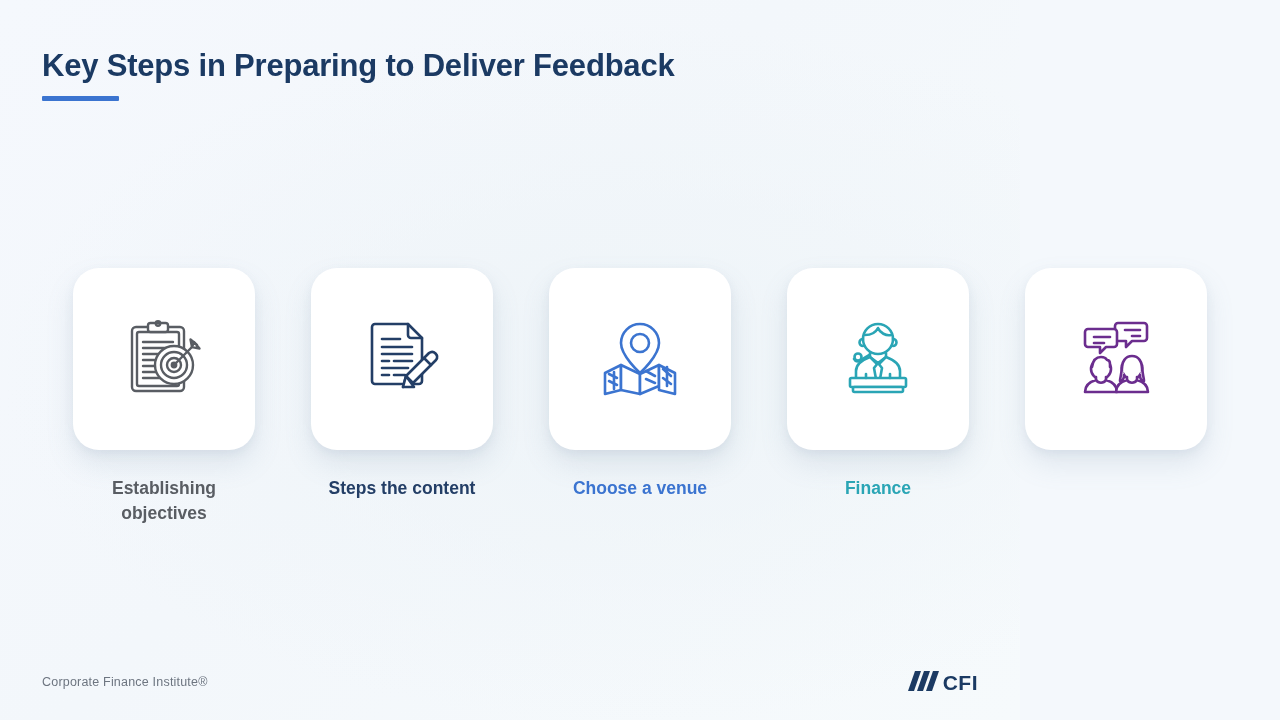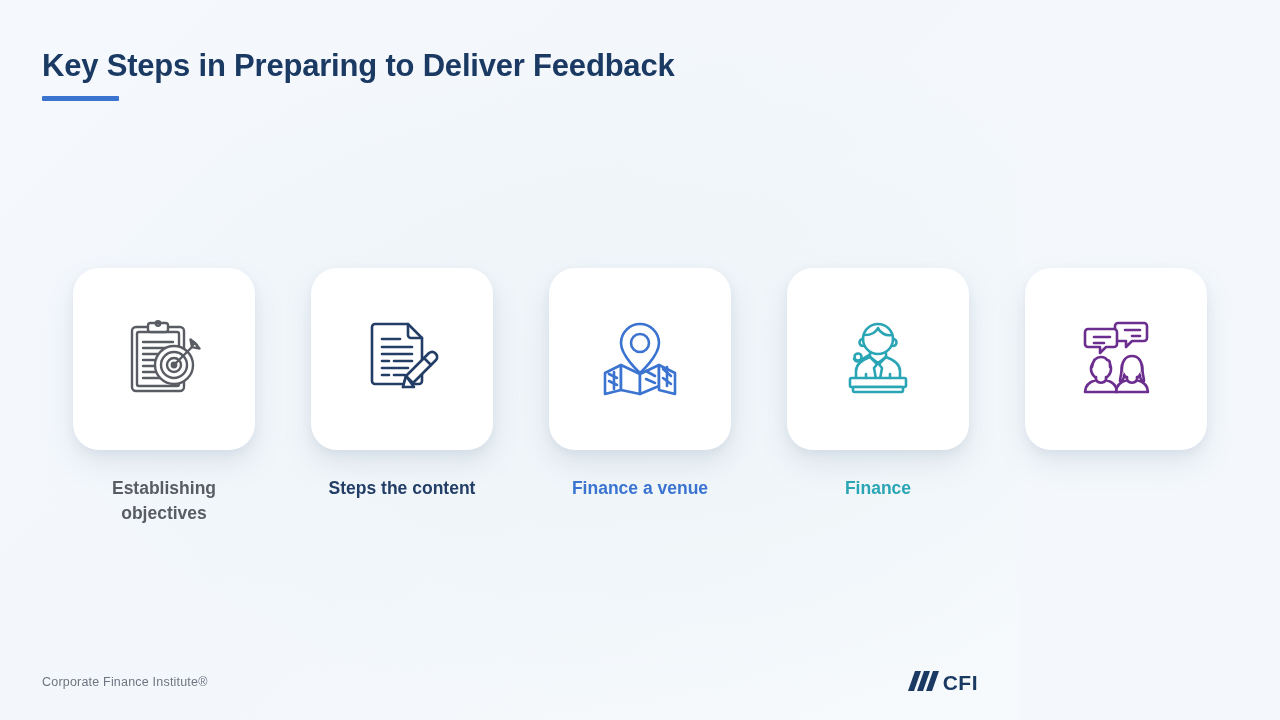--- a/index.html
+++ b/index.html
@@ -139,21 +139,21 @@
             <line x1="49" y1="55" x2="58" y2="60"></line>
             <line x1="49" y1="63" x2="58" y2="67"></line>
             <line x1="66" y1="53" x2="74" y2="60"></line>
             <line x1="66" y1="62" x2="74" y2="68"></line>
             <line x1="70" y1="51" x2="70" y2="70"></line>
             <path d="M43 8 a19 19 0 0 1 19 19 c0 13 -19 30 -19 30 s-19 -17 -19 -30 a19 19 0 0 1 19 -19 z" fill="#ffffff"></path>
             <circle cx="43" cy="27" r="9"></circle>
           </svg>
         </span>
       </div>
-      <div class="step-label" style="color:#3b74d0">Finance a venue</div>
+      <div class="step-label" style="color:#3b74d0">Choose a venue</div>
     </div>
 
     <div class="step">
       <div class="card">
         <span>
           <svg width="84" height="84" viewBox="0 0 84 84" fill="none" stroke="#2aa5b5" stroke-width="2.6" stroke-linecap="round" stroke-linejoin="round">
             <circle cx="42" cy="22" r="15" fill="#ffffff"></circle>
             <path d="M29 18 c6 0 11 -3 13 -7 c2 5 8 8 13 7"></path>
             <path d="M27 22 a3.5 3.5 0 0 0 0 7"></path>
             <path d="M57 22 a3.5 3.5 0 0 1 0 7"></path>

